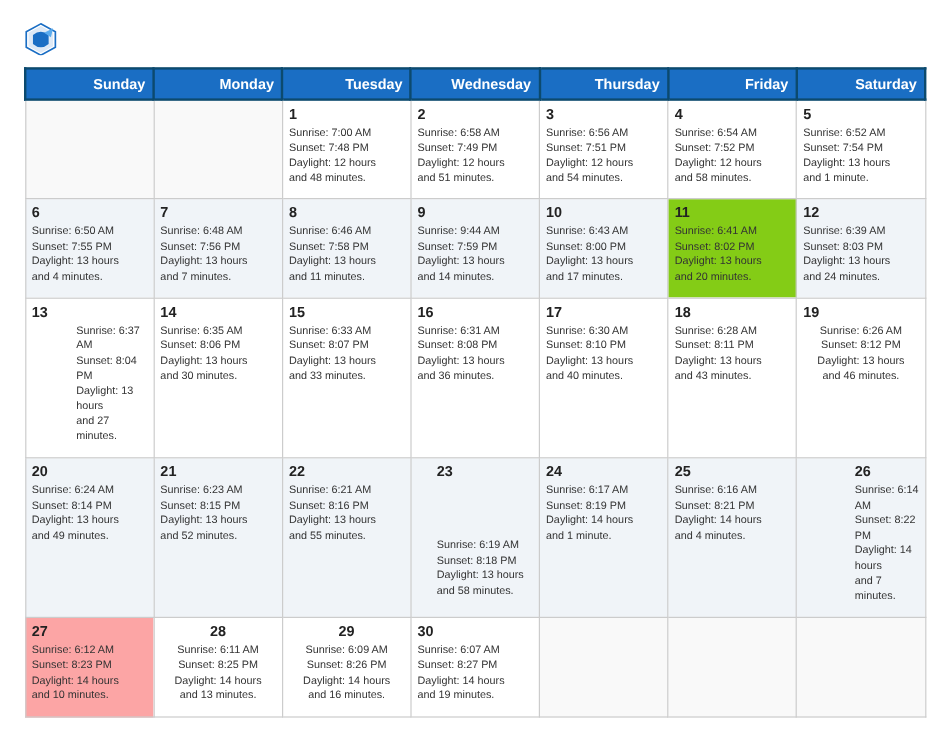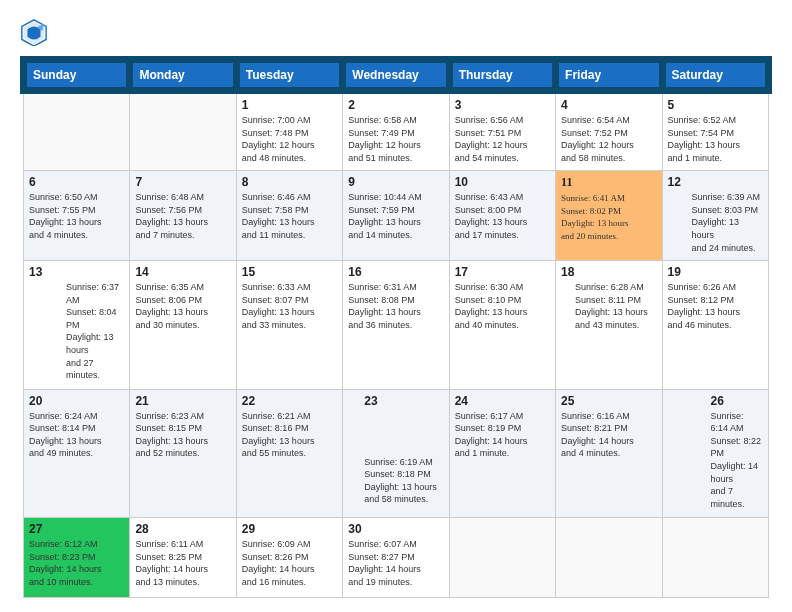--- a/index.html
+++ b/index.html
@@ -63,22 +63,22 @@
       width: 100%;
       border-collapse: collapse;
       flex: 1;
     }
     .calendar th {
       background-color: #1a6ec4;
       color: #fff;
       font-size: 12px;
       font-weight: bold;
       padding: 5px 6px;
-      text-align: left;
-      border: 7px solid #0c4a6e;
+      text-align: right;
+      border: 2px solid #0c4a6e;
     }
     .calendar td {
       border: 1px solid #ccc;
       vertical-align: top;
       padding: 4px 5px;
       font-size: 9.5px;
       color: #333;
       width: calc(100% / 7);
       height: 78px;
     }
@@ -199,42 +199,42 @@
           </td>
           <td style="background-color: rgb(240, 244, 248);">
             <span class="day-num">8</span>
             <div class="day-info" style="white-space: pre-line;">Sunrise: 6:46 AM
 Sunset: 7:58 PM
 Daylight: 13 hours
 and 11 minutes.</div>
           </td>
           <td style="background-color: rgb(240, 244, 248);">
             <span class="day-num">9</span>
-            <div class="day-info" style="white-space: pre-line;">Sunrise: 10:44 AM
+            <div class="day-info" style="white-space: pre-line;">Sunrise: 9:44 AM
 Sunset: 7:59 PM
 Daylight: 13 hours
 and 14 minutes.</div>
           </td>
           <td style="background-color: rgb(240, 244, 248);">
             <span class="day-num">10</span>
             <div class="day-info" style="white-space: pre-line;">Sunrise: 6:43 AM
 Sunset: 8:00 PM
 Daylight: 13 hours
 and 17 minutes.</div>
           </td>
-          <td style="background-color: #fdba74; font-family: Liberation Serif, serif;">
+          <td style="background-color: #84cc16;">
             <span class="day-num">11</span>
             <div class="day-info" style="white-space: pre-line;">Sunrise: 6:41 AM
 Sunset: 8:02 PM
 Daylight: 13 hours
 and 20 minutes.</div>
           </td>
           <td style="background-color: rgb(240, 244, 248);">
             <span class="day-num">12</span>
-            <div class="day-info" style="white-space: pre-line; margin-left: 24px;">Sunrise: 6:39 AM
+            <div class="day-info" style="white-space: pre-line;">Sunrise: 6:39 AM
 Sunset: 8:03 PM
 Daylight: 13 hours
 and 24 minutes.</div>
           </td>
         </tr>
         <tr>
           <td style="background-color: rgb(255, 255, 255);">
             <span class="day-num">13</span>
             <div class="day-info" style="white-space: pre-line; margin-left: 37px;">Sunrise: 6:37 AM
 Sunset: 8:04 PM
@@ -264,28 +264,28 @@
           </td>
           <td style="background-color: rgb(255, 255, 255);">
             <span class="day-num">17</span>
             <div class="day-info" style="white-space: pre-line;">Sunrise: 6:30 AM
 Sunset: 8:10 PM
 Daylight: 13 hours
 and 40 minutes.</div>
           </td>
           <td style="background-color: rgb(255, 255, 255);">
             <span class="day-num">18</span>
-            <div class="day-info" style="white-space: pre-line; margin-left: 14px;">Sunrise: 6:28 AM
+            <div class="day-info" style="white-space: pre-line;">Sunrise: 6:28 AM
 Sunset: 8:11 PM
 Daylight: 13 hours
 and 43 minutes.</div>
           </td>
           <td style="background-color: rgb(255, 255, 255);">
             <span class="day-num">19</span>
-            <div class="day-info" style="white-space: pre-line;">Sunrise: 6:26 AM
+            <div class="day-info" style="white-space: pre-line; text-align: center;">Sunrise: 6:26 AM
 Sunset: 8:12 PM
 Daylight: 13 hours
 and 46 minutes.</div>
           </td>
         </tr>
         <tr>
           <td style="background-color: rgb(240, 244, 248);">
             <span class="day-num">20</span>
             <div class="day-info" style="white-space: pre-line;">Sunrise: 6:24 AM
 Sunset: 8:14 PM
@@ -329,35 +329,35 @@
           </td>
           <td style="background-color: rgb(240, 244, 248); padding-left: 48px;">
             <span class="day-num">26</span>
             <div class="day-info" style="white-space: pre-line;">Sunrise: 6:14 AM
 Sunset: 8:22 PM
 Daylight: 14 hours
 and 7 minutes.</div>
           </td>
         </tr>
         <tr>
-          <td style="background-color: #22c55e;">
+          <td style="background-color: #fca5a5;">
             <span class="day-num">27</span>
             <div class="day-info" style="white-space: pre-line;">Sunrise: 6:12 AM
 Sunset: 8:23 PM
 Daylight: 14 hours
 and 10 minutes.</div>
           </td>
-          <td style="background-color: rgb(255, 255, 255);">
+          <td style="background-color: rgb(255, 255, 255); text-align: center;">
             <span class="day-num">28</span>
             <div class="day-info" style="white-space: pre-line;">Sunrise: 6:11 AM
 Sunset: 8:25 PM
 Daylight: 14 hours
 and 13 minutes.</div>
           </td>
-          <td style="background-color: rgb(255, 255, 255);">
+          <td style="background-color: rgb(255, 255, 255); text-align: center;">
             <span class="day-num">29</span>
             <div class="day-info" style="white-space: pre-line;">Sunrise: 6:09 AM
 Sunset: 8:26 PM
 Daylight: 14 hours
 and 16 minutes.</div>
           </td>
           <td style="background-color: rgb(255, 255, 255);">
             <span class="day-num">30</span>
             <div class="day-info" style="white-space: pre-line;">Sunrise: 6:07 AM
 Sunset: 8:27 PM

